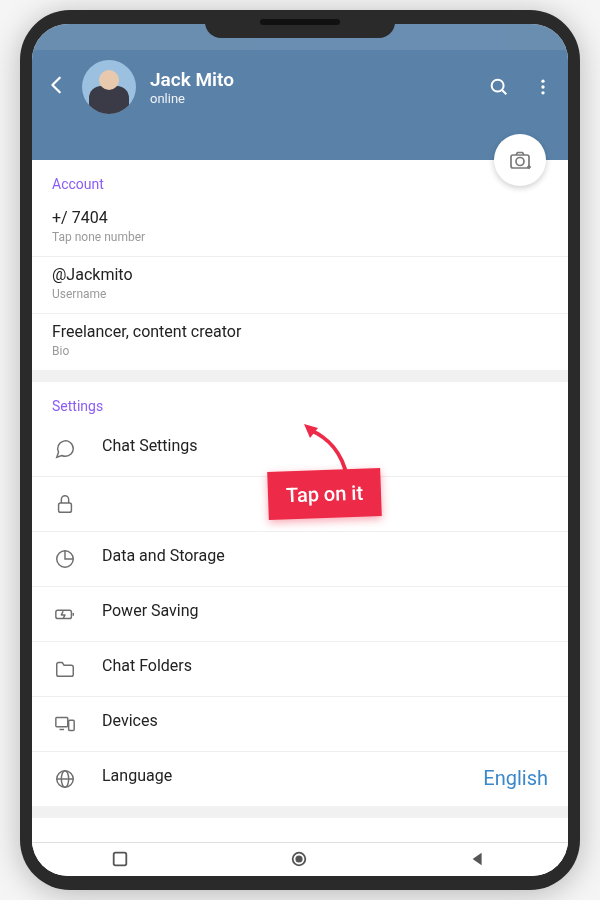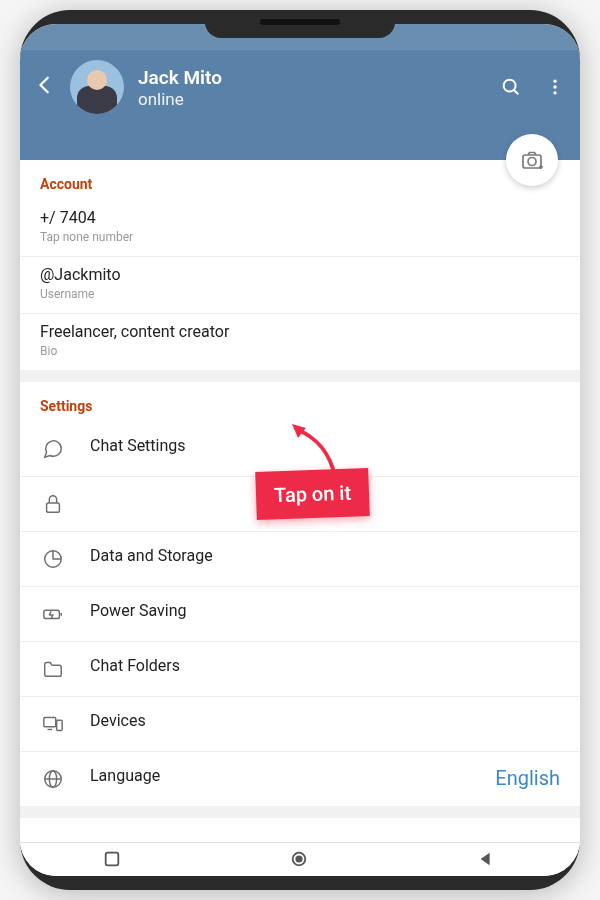--- a/index.html
+++ b/index.html
@@ -9,21 +9,21 @@
     display: flex;
     justify-content: center;
     align-items: flex-start;
     padding: 10px;
   }
   .phone {
     width: 560px;
     height: 880px;
     background: #2a2a2a;
     border-radius: 50px;
-    padding: 14px 0;
+    padding: 14px 12px;
     position: relative;
     box-shadow: 0 4px 30px rgba(0,0,0,0.25);
   }
   .screen {
     width: 100%;
     height: 100%;
     background: #fff;
     border-radius: 36px;
     overflow: hidden;
     position: relative;
@@ -70,42 +70,42 @@
     background: #9cc0e0;
     margin-left: 6px;
     overflow: hidden;
     display:flex; align-items:flex-end; justify-content:center;
     position:relative;
   }
   .avatar-face { width: 20px; height: 20px; background:#e9c9ae; border-radius:50%; position:absolute; top:10px; }
   .avatar-body { width: 40px; height: 28px; background:#3a3b46; border-radius: 12px 12px 0 0; }
   .name-block { margin-left: 14px; flex:1; }
   .display-name { font-size: 19px; font-weight: 600; }
-  .status { font-size: 17px; opacity: 0.9; }
+  .status { font-size: 13px; opacity: 0.9; }
   .hdr-actions { display:flex; gap:22px; align-items:center; }
   .hdr-icon { width:22px; height:22px; display:flex; align-items:center; justify-content:center; }
 
   .camera-fab {
     position: absolute;
     right: 22px;
     bottom: -26px;
     width: 52px; height: 52px;
     background: #fff;
     border-radius: 50%;
     box-shadow: 0 2px 6px rgba(0,0,0,0.2);
     display:flex; align-items:center; justify-content:center;
     color:#7a7a7a;
   }
 
   .content { background:#fff; }
   .section { padding-top: 12px; }
   .section-title {
-    color: #c2410c;
+    color: #8b5cf6;
     font-size: 14px;
-    font-weight: 700;
+    font-weight: 400;
     padding: 4px 20px 8px;
   }
   .field {
     padding: 8px 20px 12px;
     border-bottom: 1px solid #eee;
   }
   .field:last-child { border-bottom:none; }
   .field-value { font-size: 16px; color:#222; }
   .field-label { font-size: 12px; color:#9a9a9a; margin-top: 3px; }
   .gap { height: 12px; background:#f1f1f1; }

